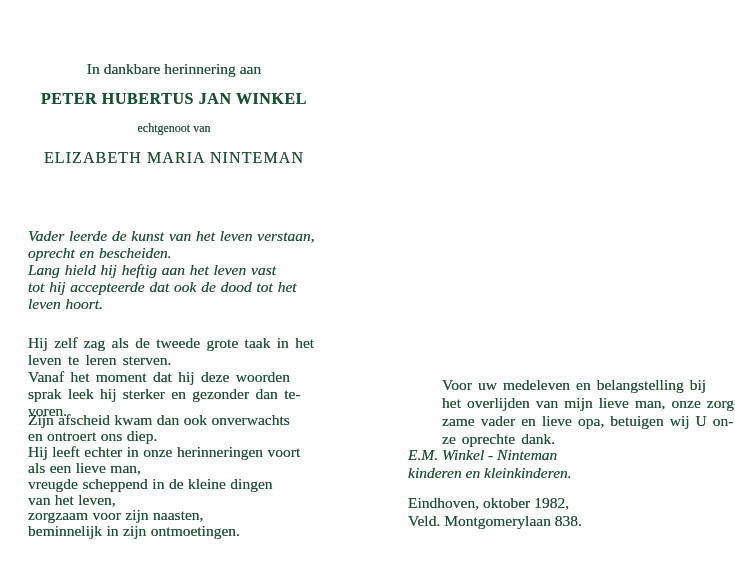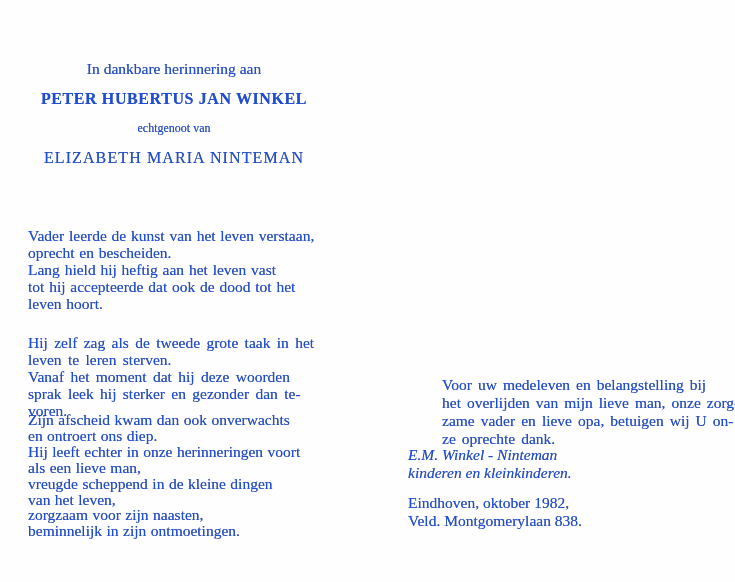--- a/index.html
+++ b/index.html
@@ -7,39 +7,39 @@
     padding: 0;
     background: #ffffff;
   }
   .page {
     position: relative;
     width: 735px;
     height: 582px;
     background: #fefefe;
     overflow: hidden;
     font-family: "Liberation Serif", "DejaVu Serif", serif;
-    color: #1d4ed8;
+    color: #14532d;
   }
   .pre { white-space: pre-line; }
   .blk { position: absolute; text-shadow: 0 0 0.4px rgba(20,20,20,0.55); }
 
   
   .head-center {
     left: 28px;
     width: 292px;
     text-align: center;
   }
   .intro       { top: 60px;  font-size: 15.5px; }
   .deceased    { top: 90px;  font-size: 16px; font-weight: bold; letter-spacing: 0.6px; }
   .relation    { top: 121px; font-size: 12px; }
   .spouse      { top: 149px; font-size: 16px; letter-spacing: 1.1px; }
 
   .body-left   { left: 28px; width: 334px; font-size: 15.5px; line-height: 17px; }
   .dates       { top: 179px; }
-  .para1       { top: 227px; word-spacing: 0.06em; }
+  .para1       { top: 227px; word-spacing: 0.06em; font-style: italic; }
   .para2       { top: 334px; word-spacing: 0.16em; line-height: 17px; }
   .para3       { top: 412px; line-height: 15.9px; word-spacing: 0.04em; }
 
   
   .body-right  { left: 408px; width: 312px; font-size: 15.5px; }
   .poem        { top: 60px;  line-height: 18.6px; word-spacing: 0.08em; }
   .thanks      { top: 376px; line-height: 18px; word-spacing: 0.14em; margin-left: 34px; }
   .signature   { top: 446px; line-height: 18px; padding-right: 16px; width: 296px; font-style: italic; }
   .dateline    { top: 494px; line-height: 18px; }
 </style>

